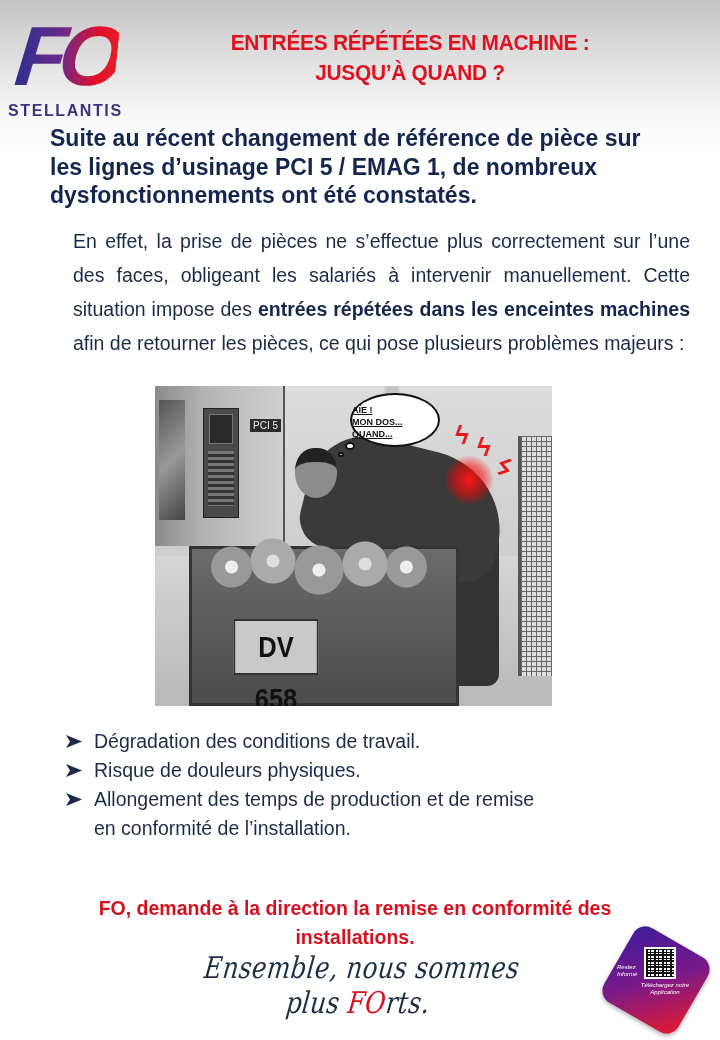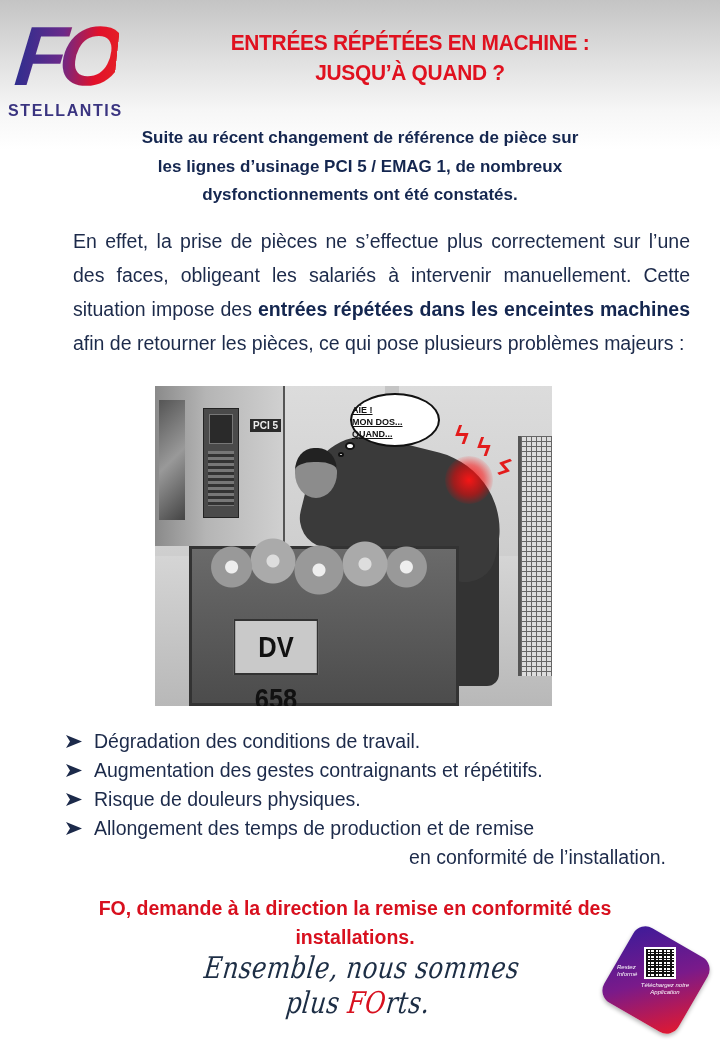--- a/index.html
+++ b/index.html
@@ -33,22 +33,22 @@
     position: absolute; left: 130px; top: 28px; width: 560px;
     text-align: center; color: #e0111f; font-weight: bold;
     font-family: "Liberation Sans", sans-serif;
     font-size: 22px; line-height: 30px; letter-spacing: -0.3px;
     transform: scaleX(0.95);
   }
 
   
   .intro {
     position: absolute; left: 50px; top: 124px; width: 620px;
-    text-align: center; color: #14264f; font-weight: bold;
-    font-size: 17px; line-height: 28.5px;
+    text-align: left; color: #14264f; font-weight: bold;
+    font-size: 23px; line-height: 28.5px;
   }
 
   
   .para {
     position: absolute; left: 73px; top: 224px; width: 617px;
     text-align: justify; color: #1c2a4a;
     font-size: 19.5px; line-height: 34px;
   }
   .para strong { color: #14264f; }
 
@@ -73,21 +73,21 @@
   }
   .machine-screen {
     position: absolute; left: 5px; top: 5px; width: 24px; height: 30px; background: #2a2a2a; border: 1px solid #777;
   }
   .machine-keys {
     position: absolute; left: 4px; top: 42px; width: 26px; height: 55px;
     background: repeating-linear-gradient(to bottom, #777 0 3px, #333 3px 6px);
   }
   .machine-label {
     position: absolute; left: 95px; top: 33px; padding: 1px 3px;
-    background: #2b2b2b; color: #eee; font-size: 10px; font-weight: bold;
+    background: #2b2b2b; color: #eee; font-size: 10px; font-weight: normal;
   }
   .pillar { position: absolute; left: 230px; top: 0; width: 14px; height: 140px; background: #c5c5c5; }
   .rack {
     position: absolute; right: 0; top: 50px; width: 34px; height: 240px;
     background: repeating-linear-gradient(to right, #666 0 1px, transparent 1px 5px), repeating-linear-gradient(to bottom, #666 0 1px, #ddd 1px 5px);
     border-left: 3px solid #555;
   }
   .floor { position: absolute; left: 0; bottom: 0; width: 100%; height: 150px; background: linear-gradient(to bottom, #d5d5d5, #b8b8b8); }
   .crate {
     position: absolute; left: 6px; top: 160px; width: 270px; height: 160px;
@@ -136,21 +136,21 @@
 
   
   .bullets { position: absolute; left: 66px; top: 727px; width: 600px; list-style: none; }
   .bullets li {
     position: relative; padding-left: 28px;
     font-size: 19.5px; line-height: 29px; color: #1c2a4a;
   }
   .bullet-arrow {
     position: absolute; left: 0; top: 8px; width: 16px; height: 13px;
   }
-  .bullets li .cont { display: block; text-align: right; }
+  .bullets li .cont { display: block; }
 
   
   .demand {
     position: absolute; left: 30px; top: 883px; width: 650px;
     text-align: center; color: #d8101e; font-weight: bold;
     font-size: 19.5px; line-height: 29px; margin-top: 11px;
   }
 
   
   .slogan {
@@ -239,26 +239,20 @@
     <div class="crate-plate">DV 658</div>
   </div>
 </div>
 
 <ul class="bullets">
   <li>
     <svg class="bullet-arrow" viewBox="0 0 16 13">
         <path d="M0 0 L16 6.5 L0 13 L4 6.5 Z" fill="#1c2a4a"></path>
       </svg>
     <span>Dégradation des conditions de travail.</span>
-  </li>
-  <li>
-    <svg class="bullet-arrow" viewBox="0 0 16 13">
-        <path d="M0 0 L16 6.5 L0 13 L4 6.5 Z" fill="#1c2a4a"></path>
-      </svg>
-    <span>Augmentation des gestes contraignants et répétitifs.</span>
   </li>
   <li>
     <svg class="bullet-arrow" viewBox="0 0 16 13">
         <path d="M0 0 L16 6.5 L0 13 L4 6.5 Z" fill="#1c2a4a"></path>
       </svg>
     <span>Risque de douleurs physiques.</span>
   </li>
   <li>
     <svg class="bullet-arrow" viewBox="0 0 16 13">
         <path d="M0 0 L16 6.5 L0 13 L4 6.5 Z" fill="#1c2a4a"></path>

